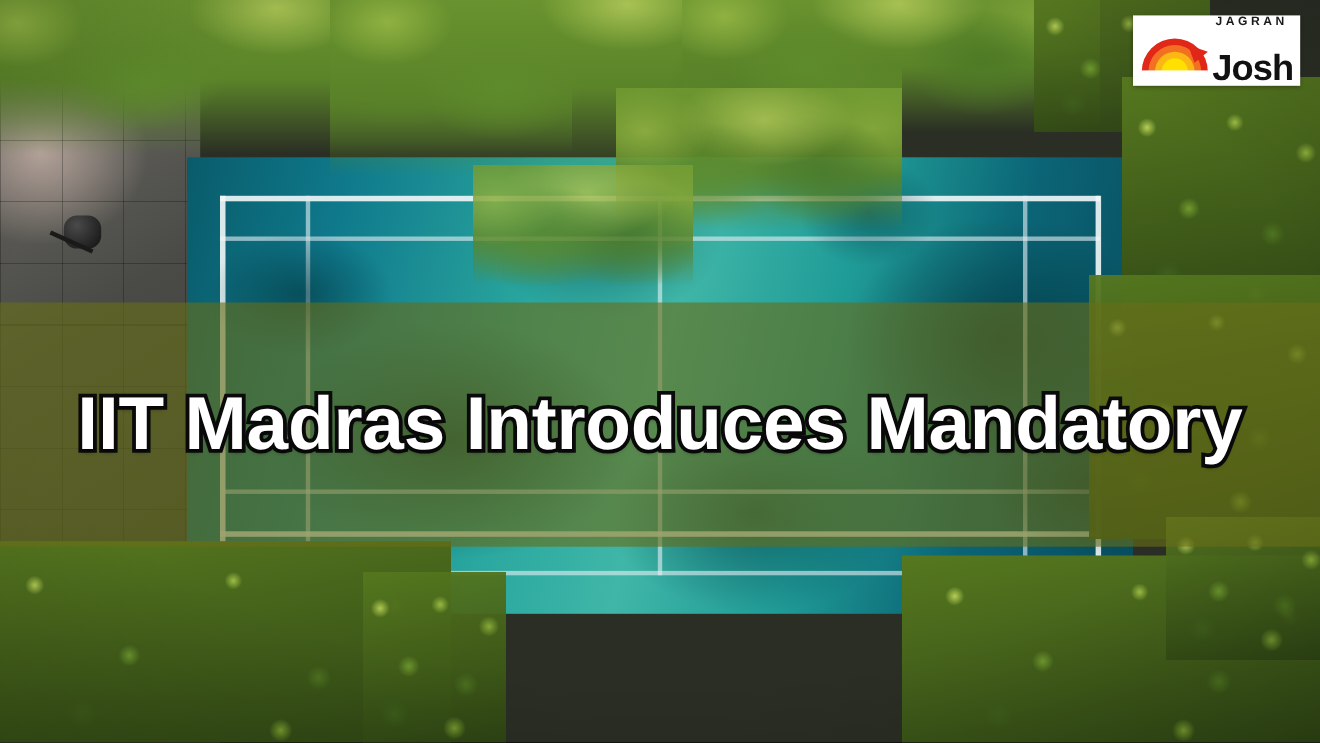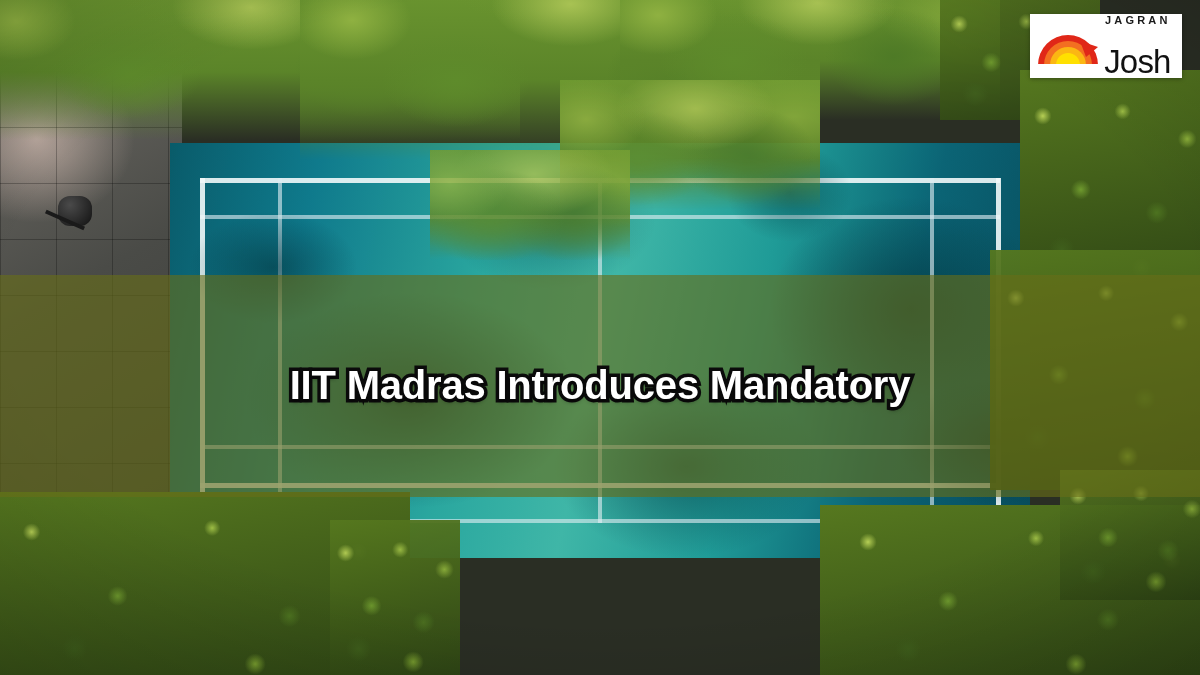--- a/index.html
+++ b/index.html
@@ -94,21 +94,21 @@
   
   .band {
     position:absolute;
     left:0; top:275px; width:1200px; height:222px;
     background:rgba(104,110,24,0.62);
     display:flex; flex-direction:column;
     align-items:center; justify-content:center;
     gap:2px;
   }
   .title-line {
-    font-size:40px;
+    font-size:68px;
     font-weight:700;
     color:#ffffff;
     letter-spacing:-0.2px;
     line-height:1.08;
     white-space:nowrap;
     text-align:center;
     -webkit-text-stroke:7px #0b0b0b;
     paint-order:stroke fill;
     text-shadow:0 3px 4px rgba(0,0,0,.45);
   }
@@ -123,21 +123,21 @@
     padding:4px 8px 4px 6px;
     box-shadow:0 1px 4px rgba(0,0,0,.35);
   }
   .logo-mark { width:64px; height:46px; flex:0 0 auto; }
   .logo-text { display:flex; flex-direction:column; justify-content:center; margin-left:2px; }
   .logo-kicker {
     font-size:11px; font-weight:700; letter-spacing:3.2px;
     color:#1a1a1a; line-height:1; margin-bottom:19px; padding-left:3px;
   }
   .logo-word {
-    font-size:33px; font-weight:400; color:#111; line-height:1;
+    font-size:33px; font-weight:700; color:#111; line-height:1;
     letter-spacing:-0.8px;
     text-align:right;
   }
 </style>
 </head>
 <body>
 
 <div id="card">
 
   <div class="photo">

